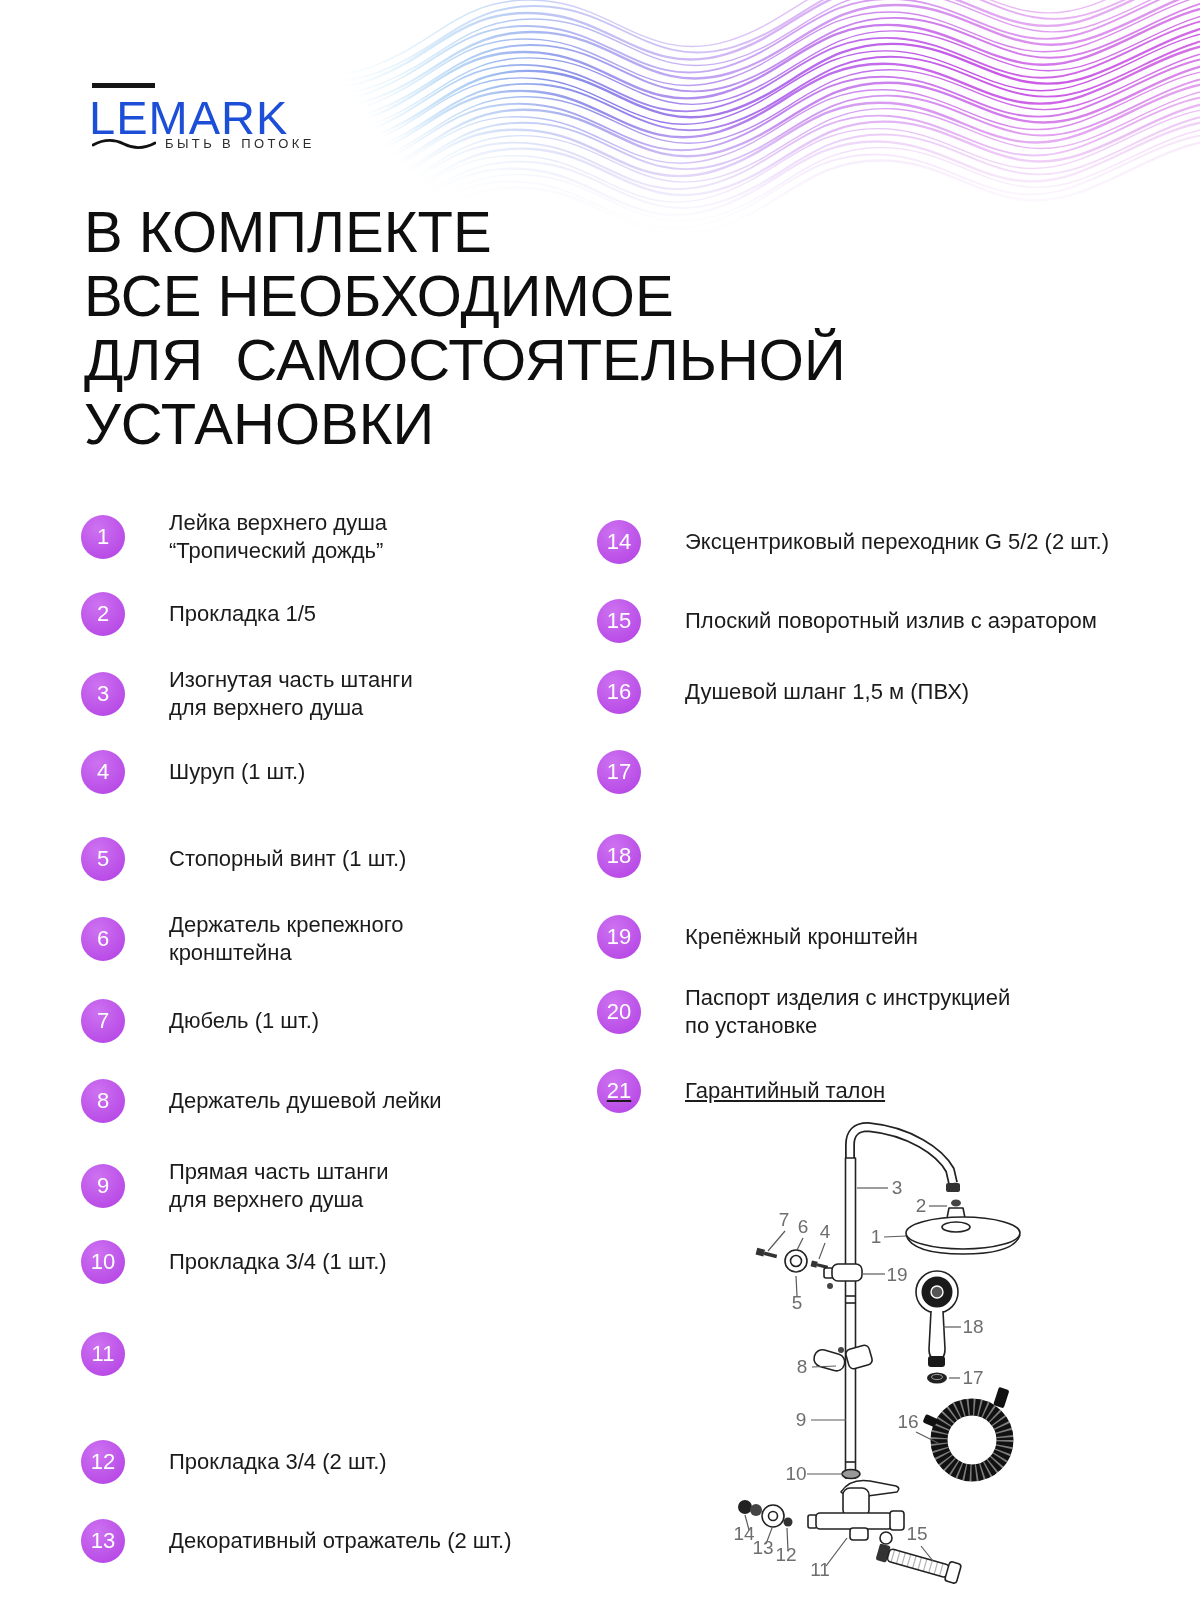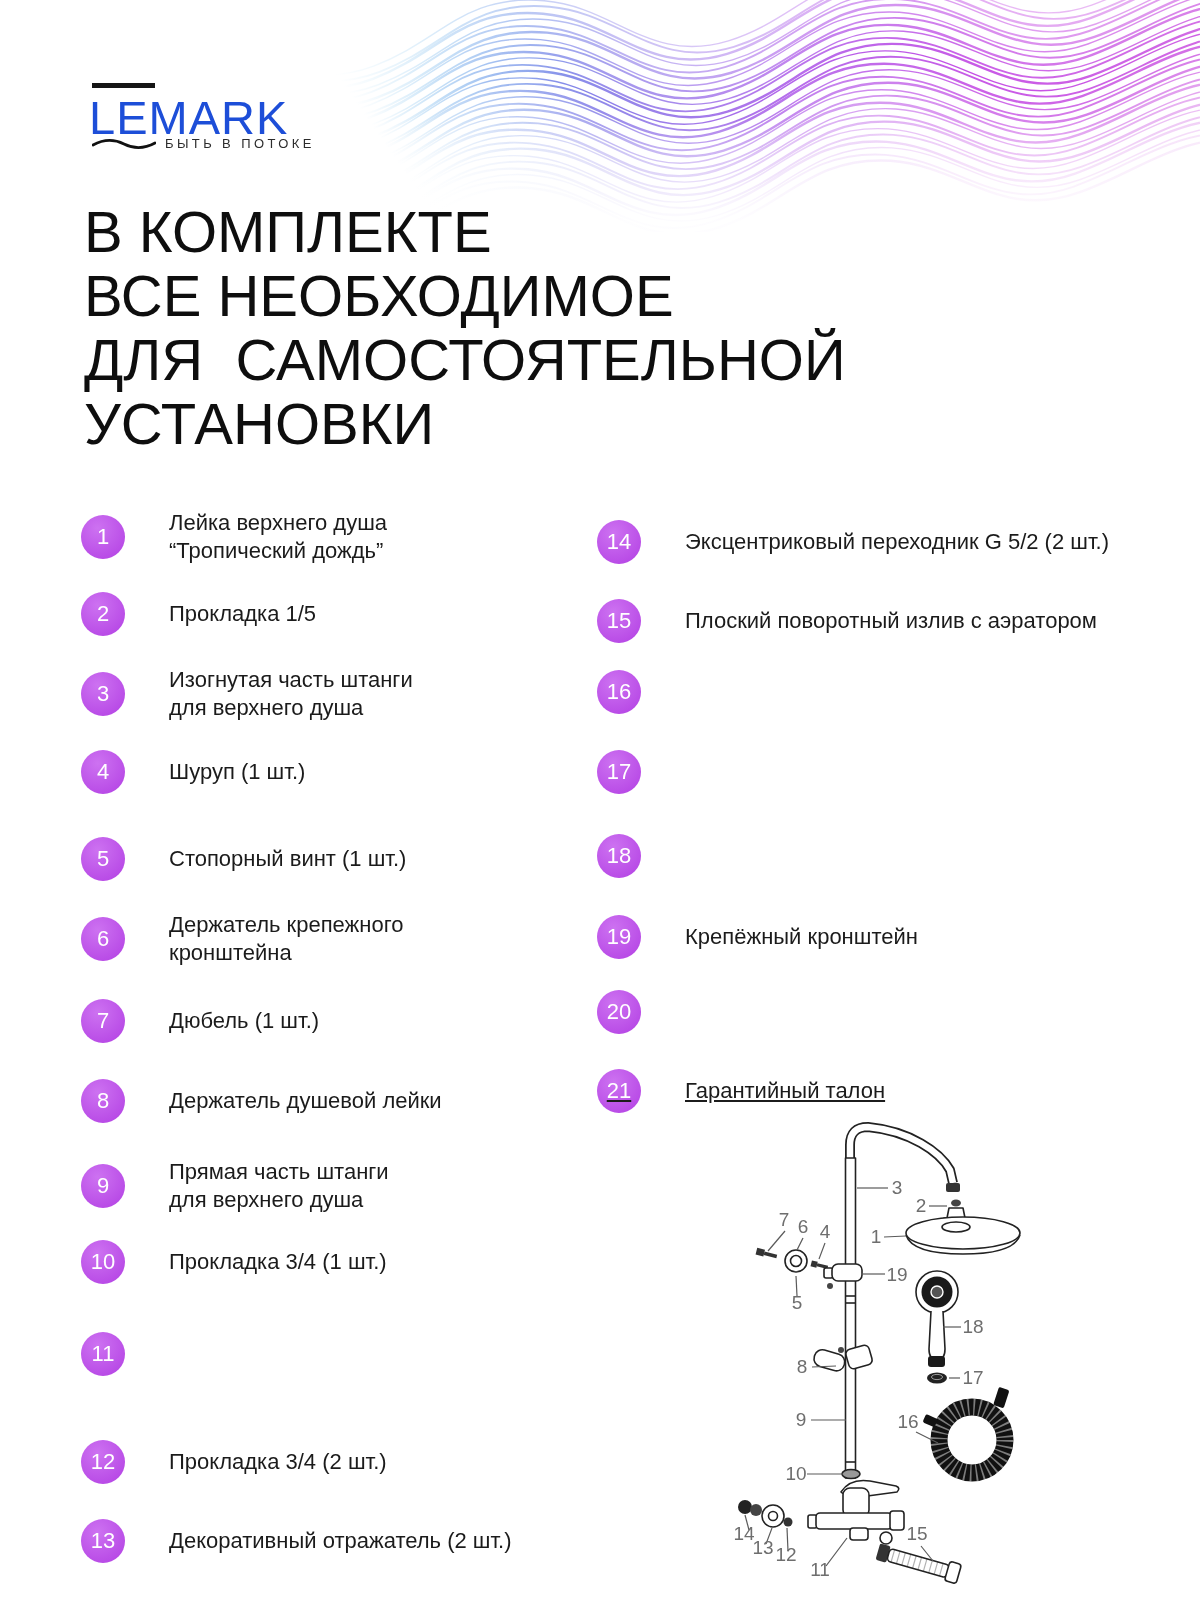--- a/index.html
+++ b/index.html
@@ -164,33 +164,36 @@
     <div class="item" style="top: 542px; left: 597px;">
       <div class="badge">14</div>
       <div class="label">Эксцентриковый переходник G 5/2 (2 шт.)</div>
     </div>
     <div class="item" style="top: 621px; left: 597px;">
       <div class="badge">15</div>
       <div class="label">Плоский поворотный излив с аэратором</div>
     </div>
     <div class="item" style="top: 692px; left: 597px;">
       <div class="badge">16</div>
+      <div class="label">Душевой шланг 1,5 м (ПВХ)</div>
     </div>
     <div class="item" style="top: 772px; left: 597px;">
       <div class="badge">17</div>
     </div>
     <div class="item" style="top: 856px; left: 597px;">
       <div class="badge">18</div>
     </div>
     <div class="item" style="top: 937px; left: 597px;">
       <div class="badge">19</div>
       <div class="label">Крепёжный кронштейн</div>
     </div>
     <div class="item" style="top: 1012px; left: 597px;">
       <div class="badge">20</div>
+      <div class="label">Паспорт изделия с инструкцией
+по установке</div>
     </div>
     <div class="item" style="top: 1091px; left: 597px; text-decoration: underline;">
       <div class="badge">21</div>
       <div class="label">Гарантийный талон</div>
     </div>
   </div>
 
 <svg id="diagram" viewBox="0 0 500 500">
   <g stroke="#222" stroke-width="1.6" fill="none" stroke-linejoin="round">
 

